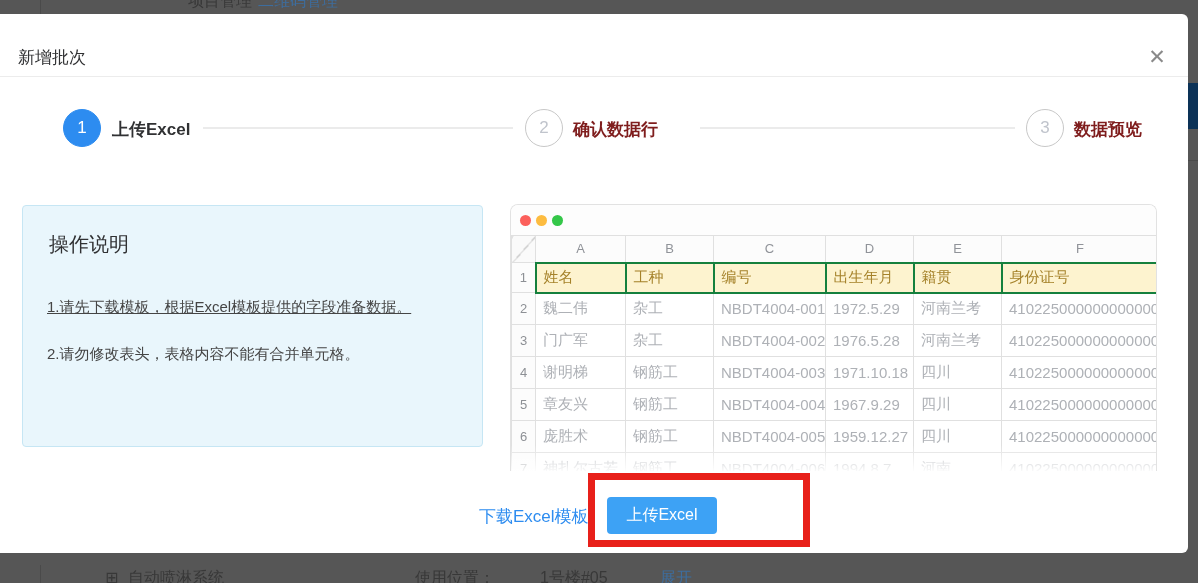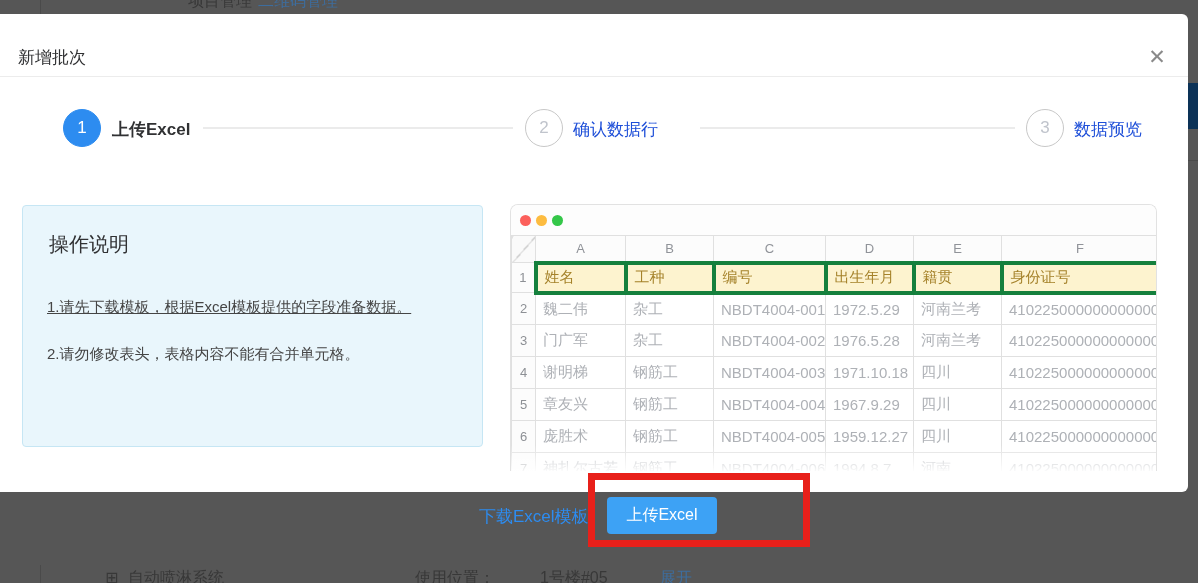--- a/index.html
+++ b/index.html
@@ -18,41 +18,41 @@
   .bg-vline { position:absolute; top:0; bottom:0; width:1px; background:#4a4a4a; }
   .bg-text { position:absolute; font-size:16px; color:#383838; white-space:nowrap; }
   .bg-text.blue { color:#3d6d9e; }
   .bg-top .bg-text { top:-9px; }
   .bg-bottom .bg-text { top:3px; }
   .navy-band { position:absolute; left:1188px; width:10px; top:83px; height:46px; background:#0c3257; }
   .right-line { position:absolute; left:1188px; width:10px; top:160px; height:1px; background:#4a4a4a; }
 
   
   .modal {
-    position:absolute; left:0; top:14px; width:1188px; height:478px;
+    position:absolute; left:0; top:14px; width:1188px; height:539px;
     background:#ffffff; border-radius:0 6px 6px 0;
   }
   .modal-title { position:absolute; left:18px; top:32px; font-size:17px; color:#303133; }
   .modal-close {
     position:absolute; left:1142px; top:28px; width:30px; height:30px;
     font-size:21px; color:#8a8a8a; background:none; border:none; cursor:pointer;
     line-height:30px; text-align:center; font-family:inherit;
   }
   .header-divider { position:absolute; left:0; top:62px; width:100%; height:1px; background:#ececec; }
 
   
   .step-circle {
     position:absolute; top:95px; width:38px; height:38px; border-radius:50%;
     font-size:17px; line-height:36px; text-align:center;
   }
   .step-circle.active { background:#2d8cf0; color:#fff; border:1px solid #2d8cf0; }
   .step-circle.inactive { background:#fff; color:#c0c4cc; border:1px solid #c8c8c8; }
   .step-label { position:absolute; top:104px; font-size:17px; white-space:nowrap; }
   .step-label.active { color:#303133; font-weight:bold; }
-  .step-label.inactive { color:#1d4ed8; }
+  .step-label.inactive { color:#7f1d1d;font-weight:bold; }
   .step-line { position:absolute; top:113px; height:2px; background:#ebebeb; }
 
   
   .info-panel {
     position:absolute; left:22px; top:191px; width:461px; height:242px;
     background:#e9f6fc; border:1px solid #c6e6f4; border-radius:4px;
   }
   .info-title { position:absolute; left:26px; top:25px; font-size:20px; color:#303133; }
   .info-item { position:absolute; left:24px; font-size:15px; color:#454545; white-space:nowrap; }
   .info-item.i0 { top:92px;text-decoration:underline; }
@@ -72,21 +72,21 @@
   .dot.green { left:41px; background:#34c749; }
   table.excel { border-collapse:collapse; table-layout:fixed; width:647px; }
   table.excel td { border:1px solid #e0e0e0; height:30px; overflow:hidden; white-space:nowrap; }
   td.corner {
     background:linear-gradient(to bottom right, #fafafa 49%, #c9c9c9 49%, #c9c9c9 52%, #fafafa 52%);
   }
   td.col-letter { text-align:center; color:#909399; font-size:13px; background:#fcfcfc; }
   tr.hrow td { height:27px; }
   td.rownum { text-align:center; color:#8d9095; font-size:13px; background:#fcfcfc; }
   tr.yellow td.cell {
-    background:#fdf3cf; border:4px solid #15803d; color:#a5822a; font-size:15px; padding-left:7px;
+    background:#fdf3cf; border:2px solid #15803d; color:#a5822a; font-size:15px; padding-left:7px;
   }
   tr.data td.cell { color:#aeb1b6; font-size:15px; padding-left:7px; }
   tr.data { height:32px; }
   tr.data td { height:32px; }
   .excel-fade {
     position:absolute; left:0; right:0; bottom:0; height:26px;
     background:linear-gradient(to bottom, rgba(255,255,255,0), rgba(255,255,255,0.92));
     pointer-events:none;
   }
 

